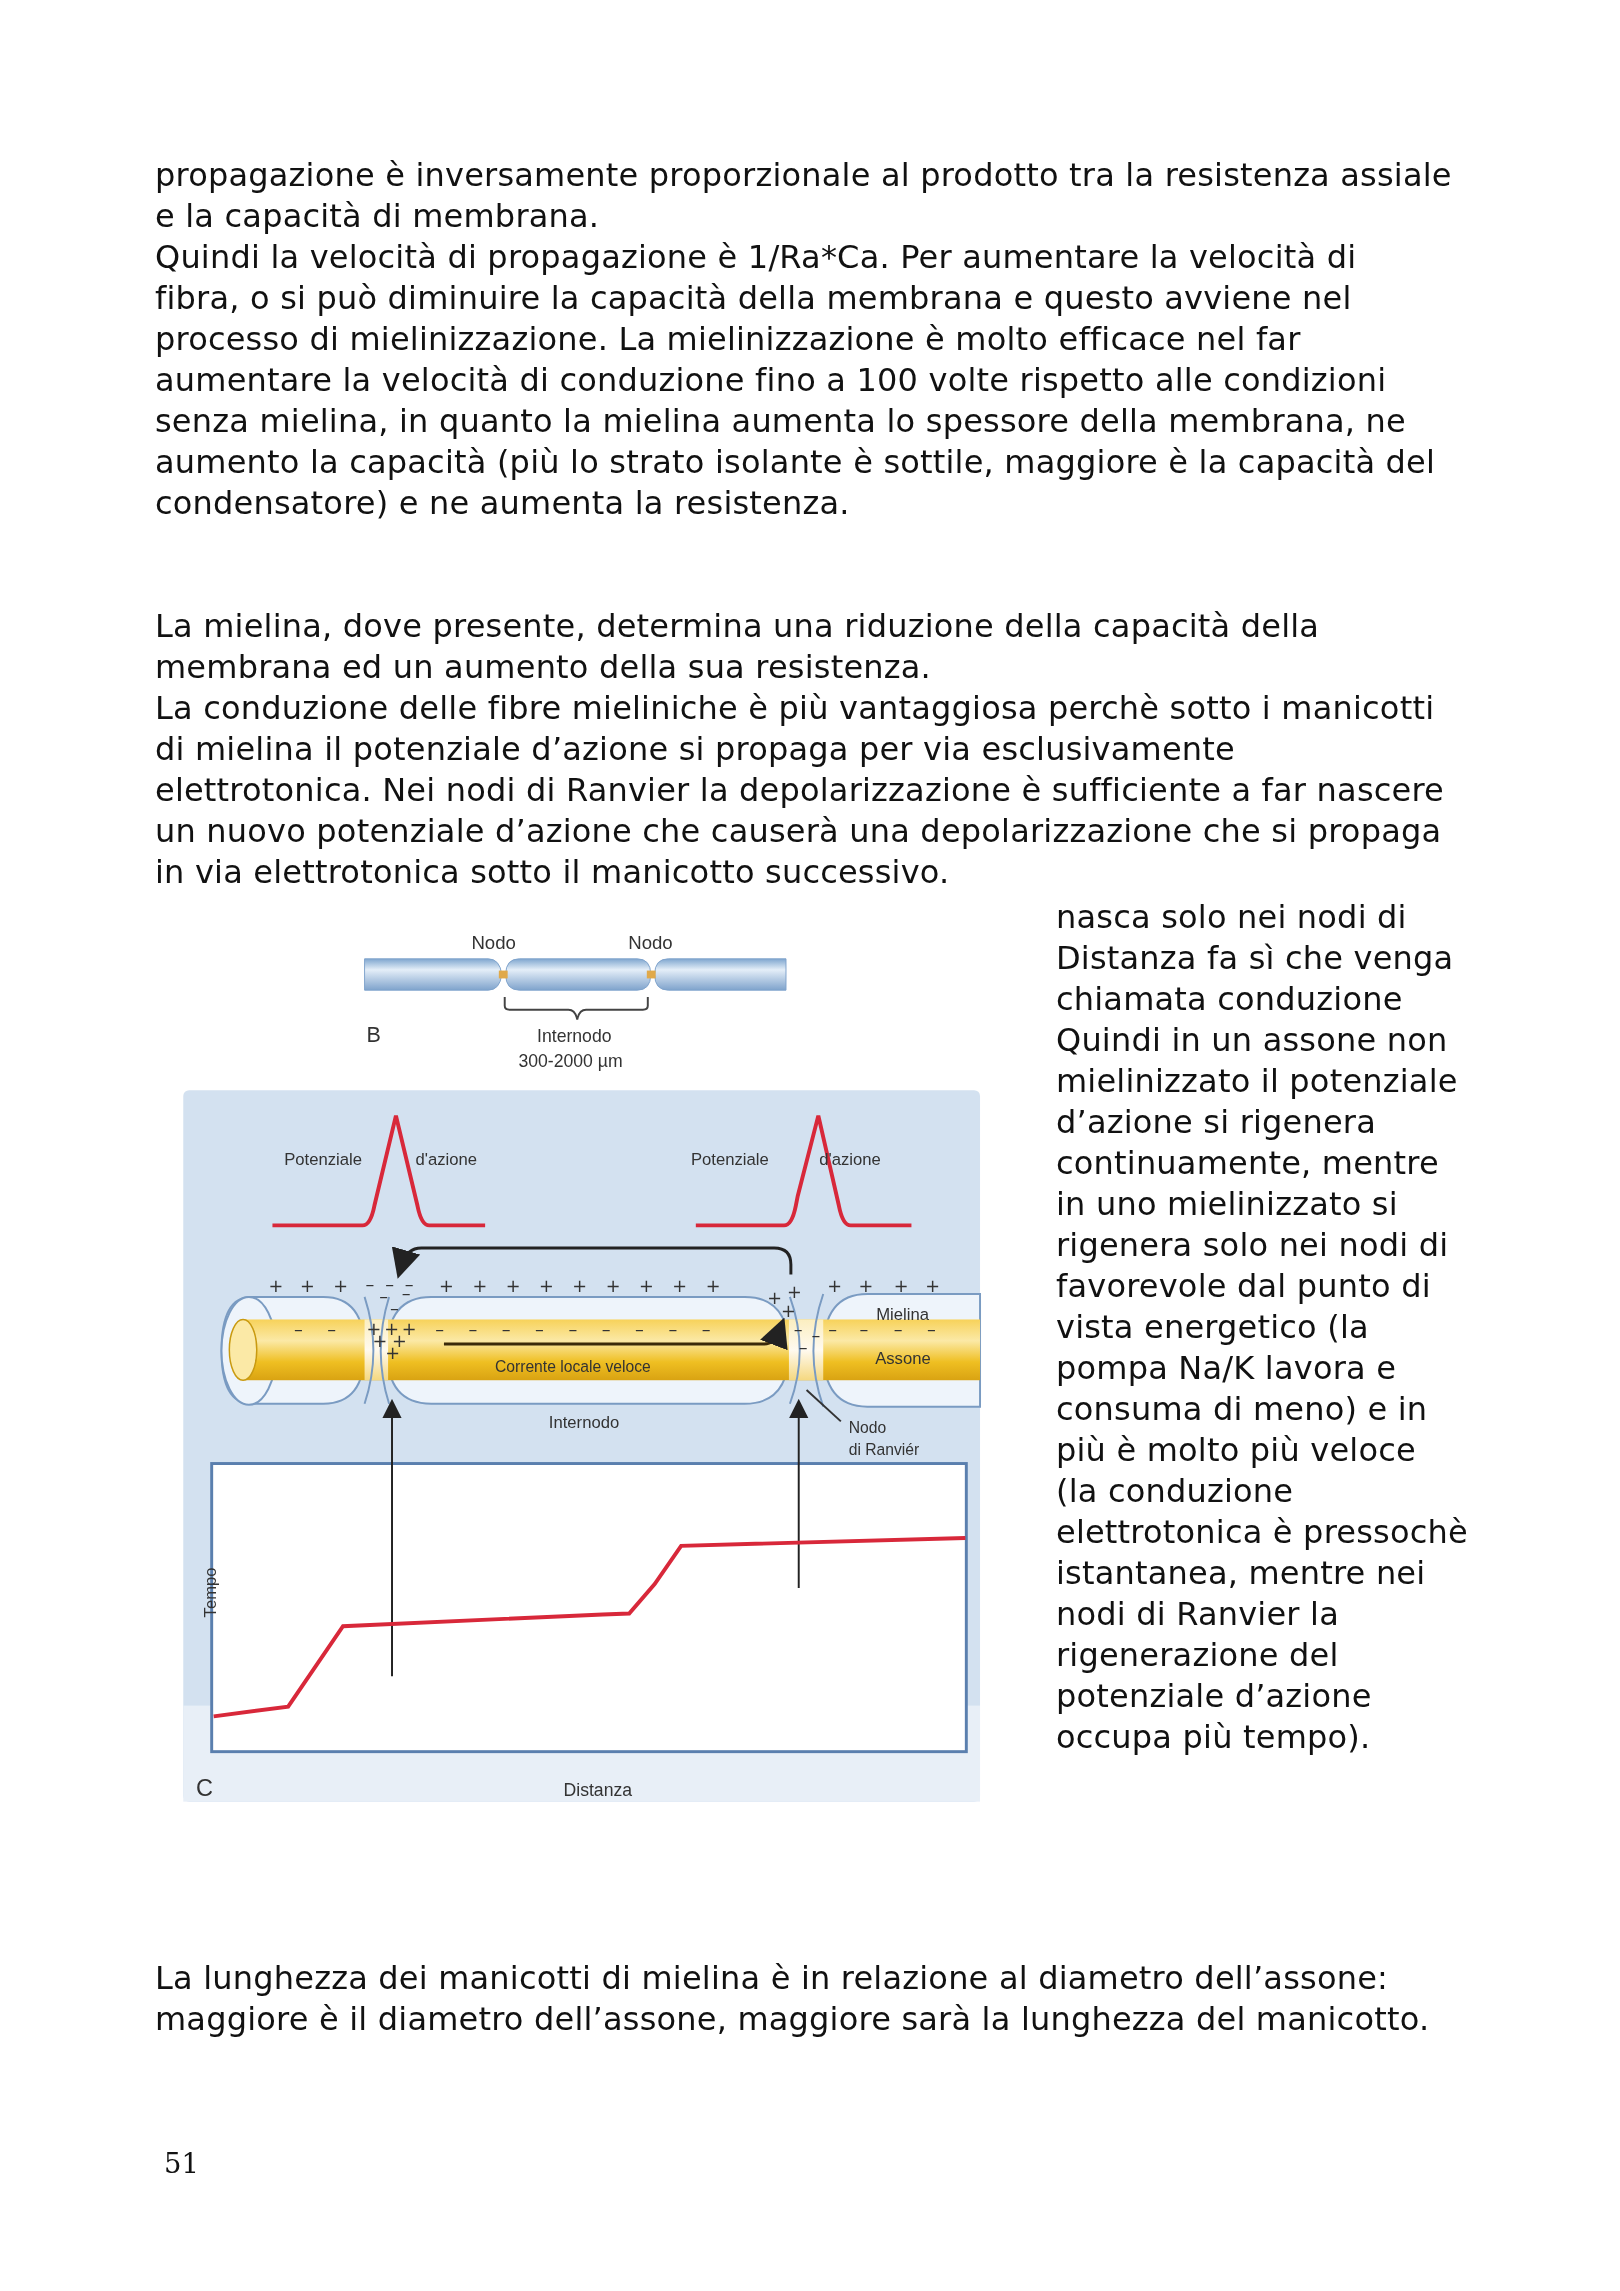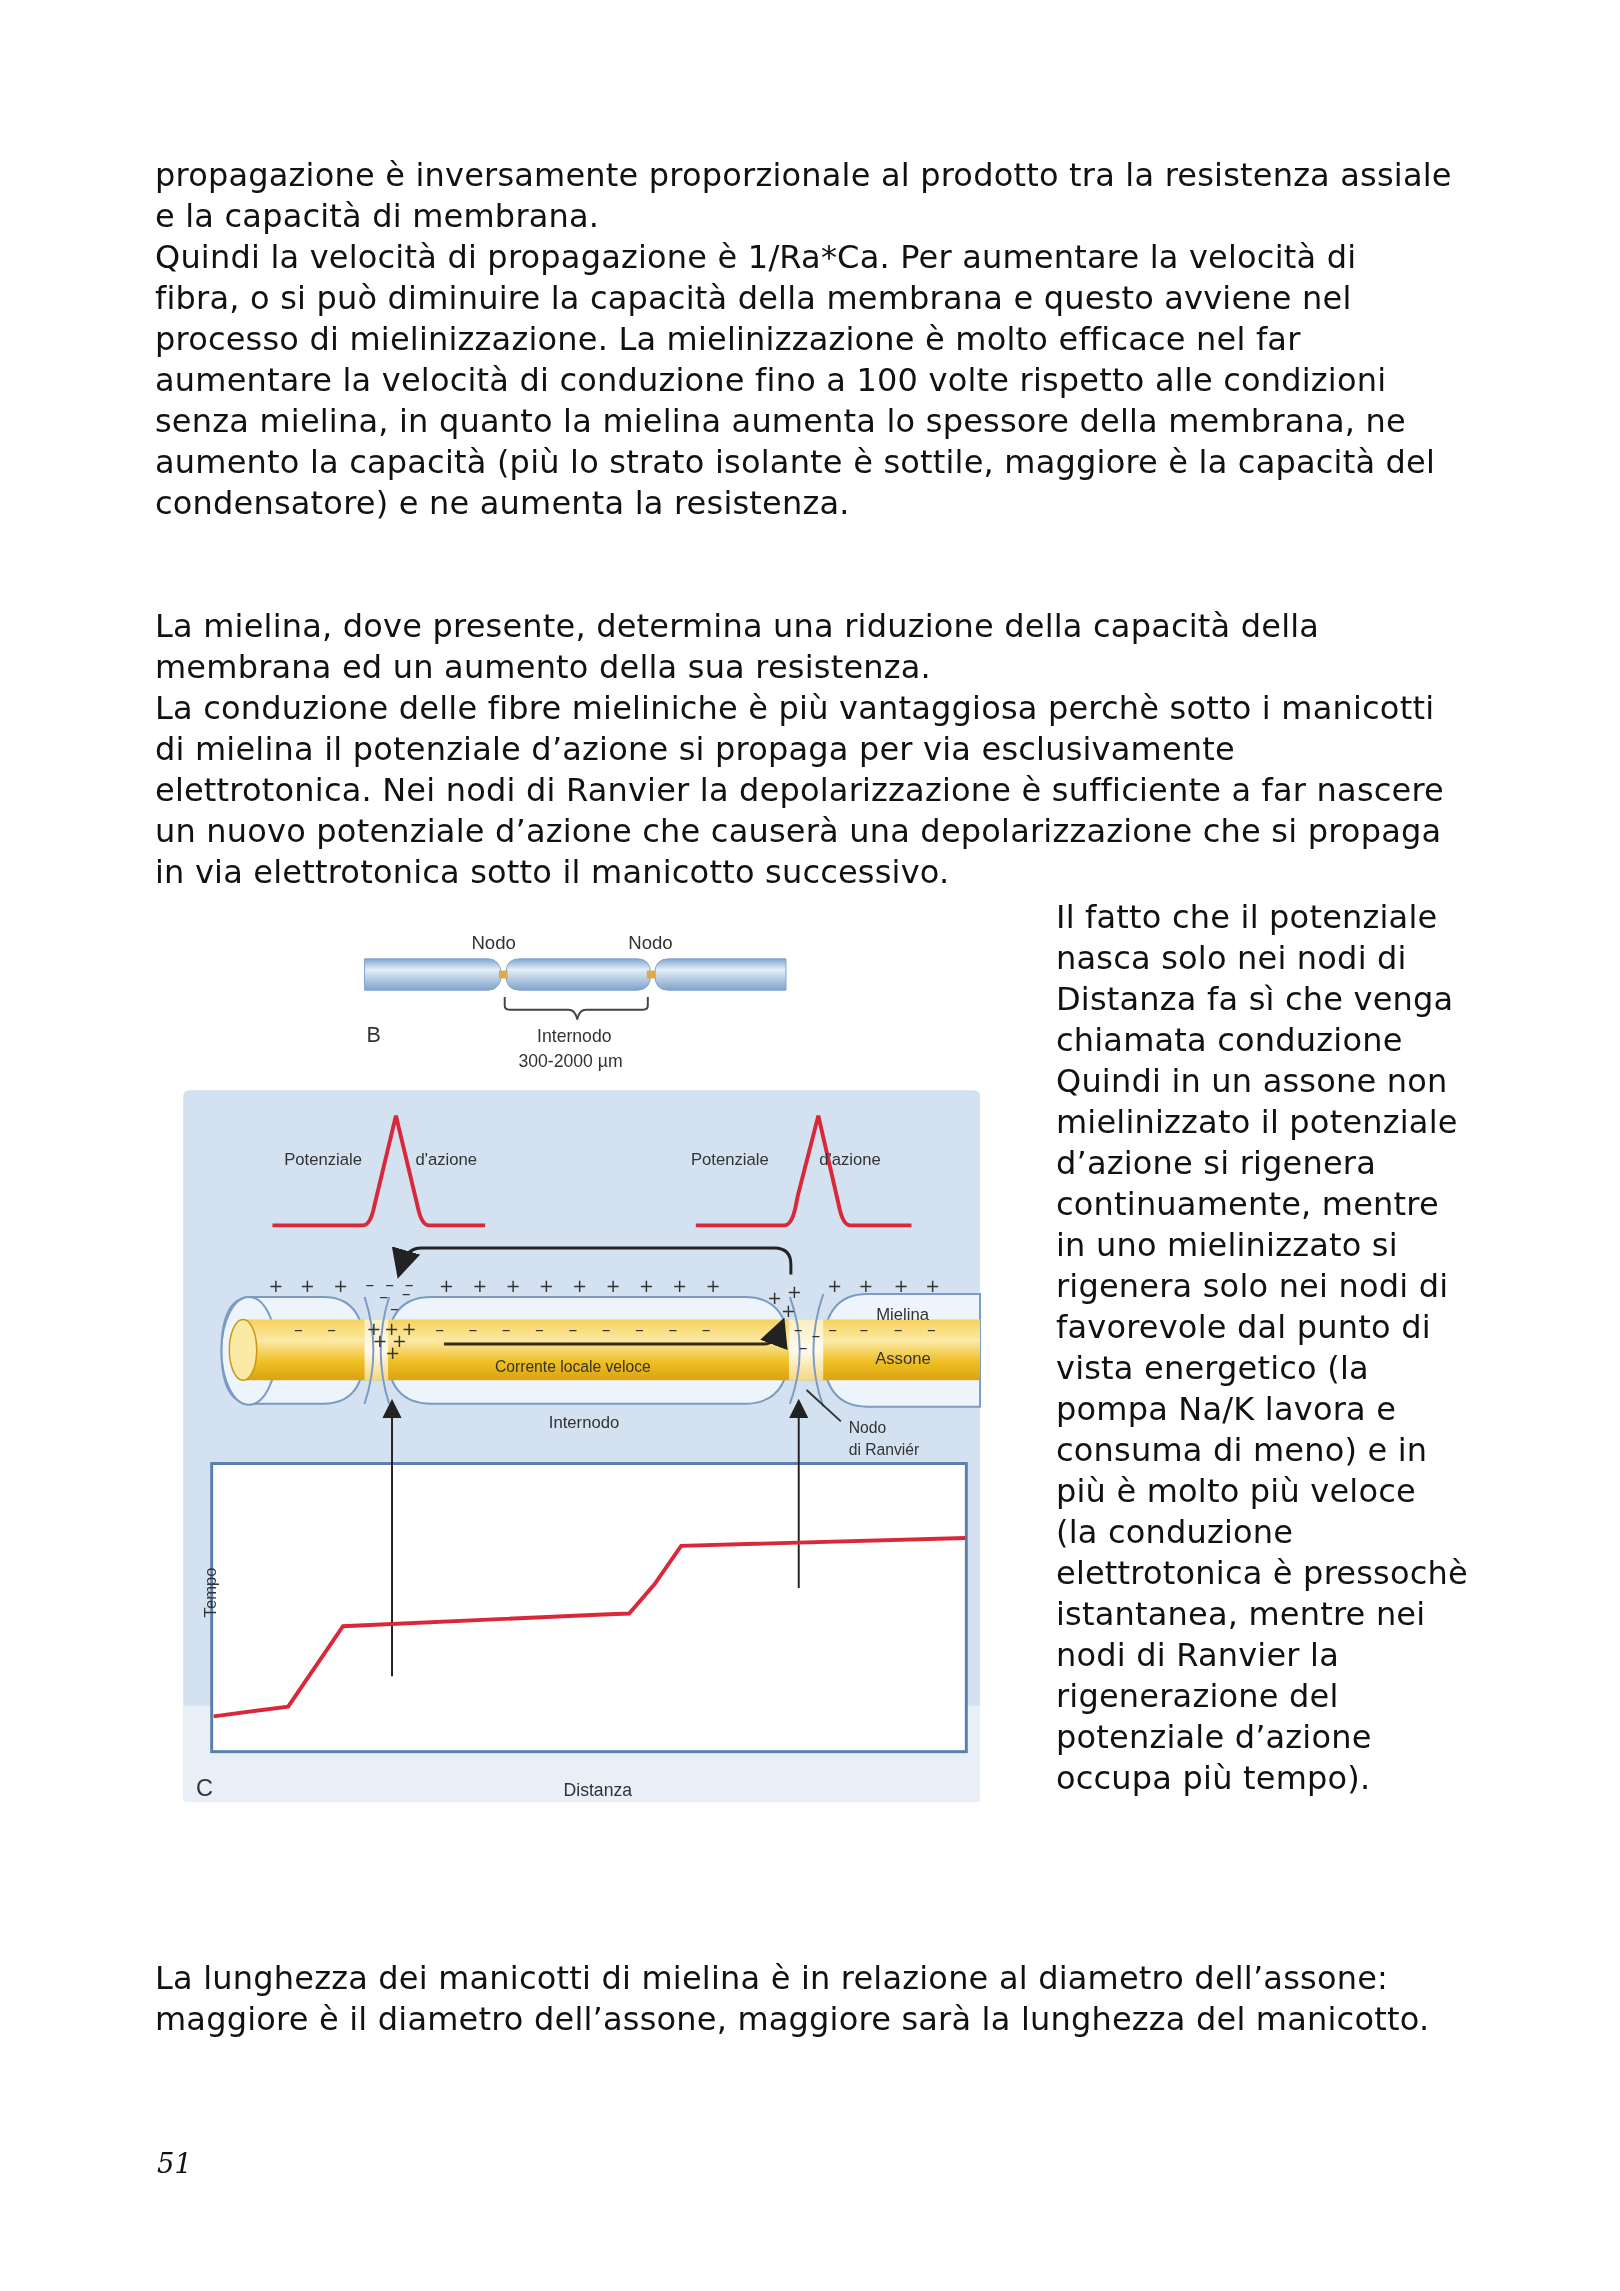--- a/index.html
+++ b/index.html
@@ -5,21 +5,21 @@
   html,body{margin:0;padding:0;background:#ffffff;}
   body{width:1620px;height:2292px;position:relative;overflow:hidden;
        font-family:"DejaVu Sans","Liberation Sans",sans-serif;color:#111;}
   .para{position:absolute;left:155px;width:1372px;font-size:32px;line-height:41px;letter-spacing:0.2px;}
   .para .ln{display:block;white-space:nowrap;}
   #p1{top:155px;}
   #p2{top:606px;}
   #side{position:absolute;left:1056px;top:897px;width:431px;font-size:32px;line-height:41px;letter-spacing:0.2px;}
   #side .ln{display:block;white-space:nowrap;}
   #p3{top:1958px;}
-  #pagenum{position:absolute;left:157px;top:2148px;font-family:"DejaVu Serif","Liberation Serif",serif;font-size:27.4px;font-style:italic;}
+  #pagenum{position:absolute;left:164px;top:2148px;font-family:"DejaVu Serif","Liberation Serif",serif;font-size:27.4px;}
   .fig{position:absolute;left:0;top:0;}
   .lbl{font-family:"Liberation Sans","DejaVu Sans",sans-serif;fill:#333;}
 </style>
 </head>
 <body>
 
 <div id="p1" class="para">
   <span class="ln">propagazione è inversamente proporzionale al prodotto tra la resistenza assiale</span>
   <span class="ln">e la capacità di membrana.</span>
   <span class="ln">Quindi la velocità di propagazione è 1/Ra*Ca. Per aumentare la velocità di</span>
@@ -169,21 +169,20 @@
     <line x1="400" y1="1710" x2="400" y2="1437" stroke="#222" stroke-width="2" marker-end="url(#arrowHead)"></line>
     <line x1="815" y1="1620" x2="815" y2="1437" stroke="#222" stroke-width="2" marker-end="url(#arrowHead)"></line>
     <polyline points="218,1751 294,1741 350,1659 615,1647 642,1646 668,1616 695,1577 985,1569" fill="none" stroke="#d8283a" stroke-width="4"></polyline>
     <text transform="translate(220,1650) rotate(-90)" font-size="17" class="lbl">Tempo</text>
     <text x="200" y="1832" font-size="24" class="lbl">C</text>
     <text x="575" y="1832" font-size="18" class="lbl">Distanza</text>
   </g>
 </svg>
 
 <div id="side">
-  <span class="ln">Il fatto che il potenziale</span>
   <span class="ln">nasca solo nei nodi di</span>
   <span class="ln">Distanza fa sì che venga</span>
   <span class="ln">chiamata conduzione</span>
   <span class="ln">Quindi in un assone non</span>
   <span class="ln">mielinizzato il potenziale</span>
   <span class="ln">d’azione si rigenera</span>
   <span class="ln">continuamente, mentre</span>
   <span class="ln">in uno mielinizzato si</span>
   <span class="ln">rigenera solo nei nodi di</span>
   <span class="ln">favorevole dal punto di</span>

